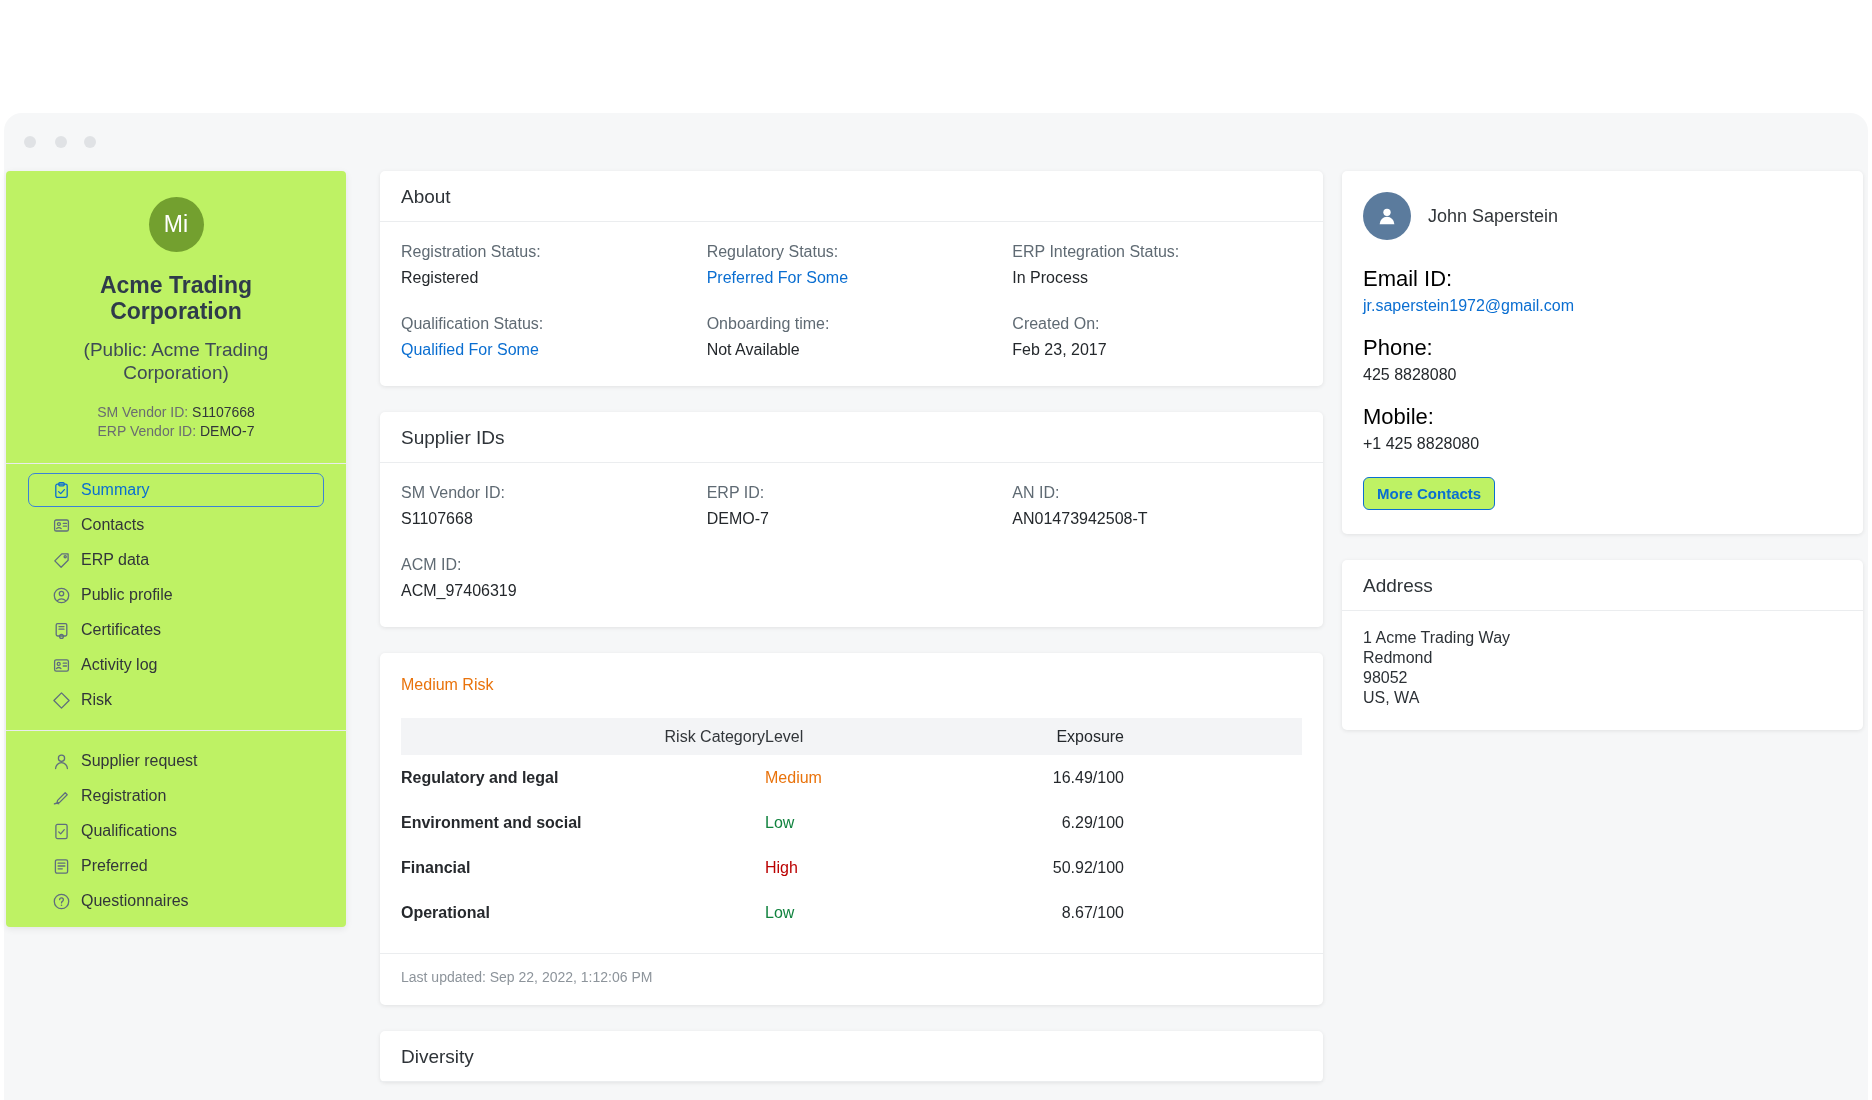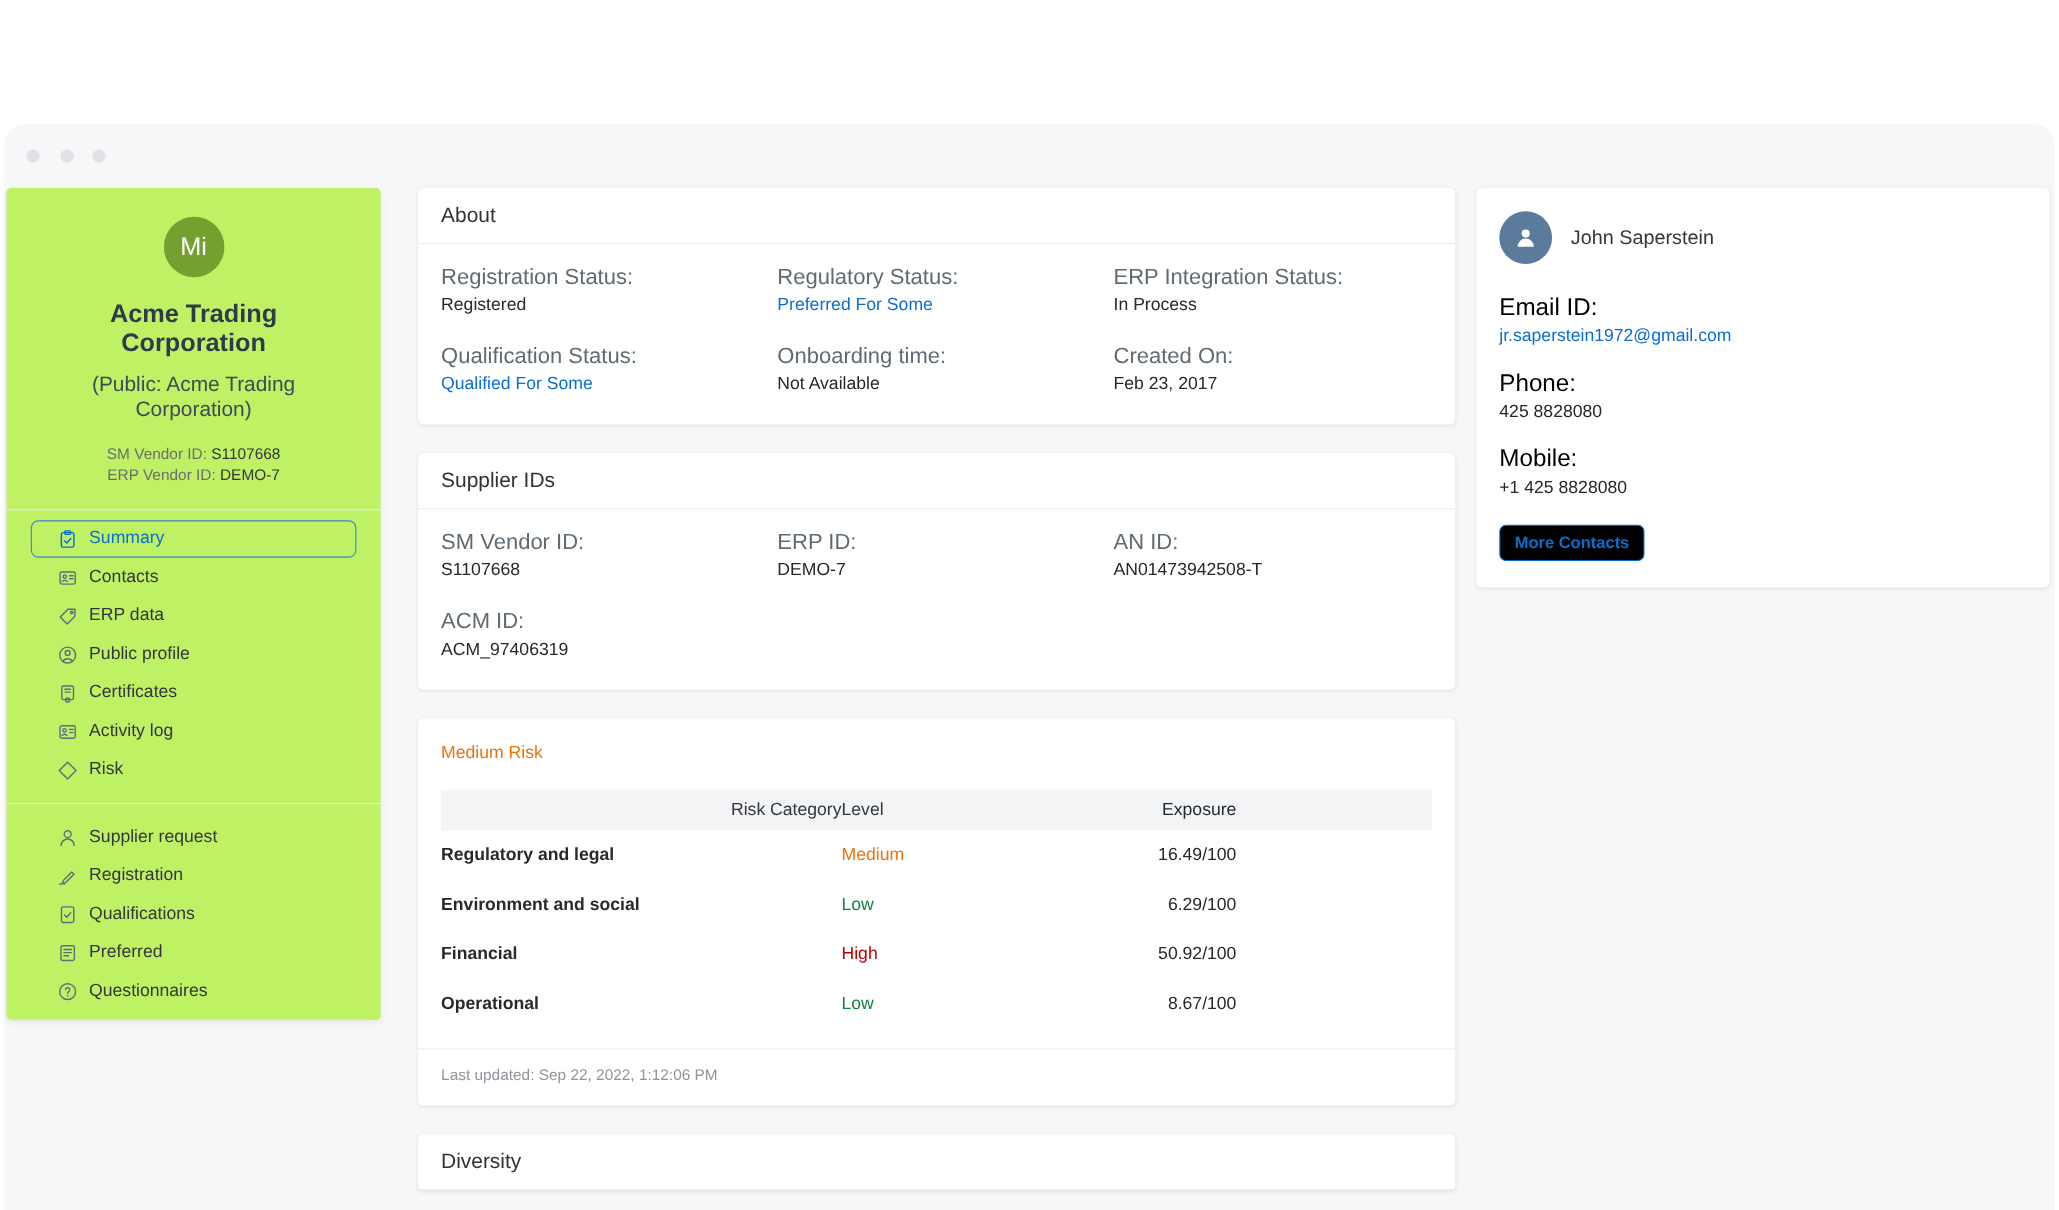--- a/index.html
+++ b/index.html
@@ -27,21 +27,21 @@
   .nav-sep{border-top:1px solid #e9ebee;margin:13px -22px;}
   .nav-ic{fill:none;stroke:currentColor;stroke-width:1.3;stroke-linecap:round;stroke-linejoin:round;}
 
   
   .card{background:#fff;border-radius:5px;box-shadow:0 1px 4px rgba(0,0,0,.09);margin-bottom:26px;}
   .card-head{padding:15px 21px 13px;font-size:19px;color:#2e3338;border-bottom:1px solid #ebedef;}
   .card-body{padding:20px 21px 26px;}
 
   .main{position:absolute;left:380px;top:171px;width:943px;}
   .fgrid{display:grid;grid-template-columns:1fr 1fr 1fr;row-gap:26px;column-gap:16px;}
-  .f-label{font-size:20px;color:#5f6a73;line-height:20px;}
+  .f-label{font-size:16px;color:#5f6a73;line-height:20px;}
   .f-value{font-size:16px;color:#24282c;line-height:20px;margin-top:6px;}
   .f-value.link{color:#0a6ed1;cursor:pointer;}
 
   
   .risk-head-block{padding:16px 21px 0;}
   .risk-title{font-size:19px;color:#2e3338;}
   .risk-sub{font-size:16px;color:#e9730c;margin-top:7px;}
   .risk-table{margin:24px 21px 0;}
   .risk-cols{display:grid;grid-template-columns:364px 200px 159px 1fr;align-items:center;}
   .risk-thead{background:#f3f4f6;height:37px;font-size:16px;color:#32363a;}
@@ -57,21 +57,21 @@
   
   .right{position:absolute;left:1342px;top:171px;width:521px;}
   .contact-head{display:flex;align-items:center;gap:17px;padding:21px 21px 0;}
   .contact-avatar{width:48px;height:48px;border-radius:50%;background:#5b7b9d;display:flex;align-items:center;justify-content:center;flex:0 0 auto;}
   .contact-name{font-size:18px;color:#32363a;}
   .contact-body{padding:26px 21px 24px;}
   .c-row{margin-bottom:20px;}
   .c-label{font-size:22px;color:#000000;}
   .c-value{font-size:16px;color:#24282c;margin-top:5px;}
   .c-value.link{color:#0a6ed1;cursor:pointer;}
-  .btn-outline{display:inline-block;margin-top:4px;padding:7px 13px;border:1px solid #0a6ed1;border-radius:6px;color:#0a6ed1;font-size:15px;font-weight:600;background:#000000;cursor:pointer;font-family:"Liberation Sans",sans-serif;}
+  .btn-outline{display:inline-block;margin-top:4px;padding:7px 13px;border:1px solid #0a6ed1;border-radius:6px;color:#0a6ed1;font-size:15px;font-weight:600;background:#bef264;cursor:pointer;font-family:"Liberation Sans",sans-serif;}
   .address-body{padding:17px 21px 22px;}
   .addr-line{font-size:16px;line-height:20px;color:#2c3136;}
 </style>
 </head>
 <body>
 
 <div class="canvas">
   <div class="shell"></div>
   <div class="win-dot d1"></div>
   <div class="win-dot d2"></div>
@@ -312,14 +312,23 @@
           <div class="c-value">425 8828080</div>
         </div>
         <div class="c-row">
           <div class="c-label">Mobile:</div>
           <div class="c-value">+1 425 8828080</div>
         </div>
         <button class="btn-outline">More Contacts</button>
       </div>
     </div>
 
+    <div class="card">
+      <div class="card-head">Address</div>
+      <div class="address-body">
+        <div class="addr-line">1 Acme Trading Way</div>
+        <div class="addr-line">Redmond</div>
+        <div class="addr-line">98052</div>
+        <div class="addr-line">US, WA</div>
+      </div>
+    </div>
   </div>
 </div>
 
 </body></html>

